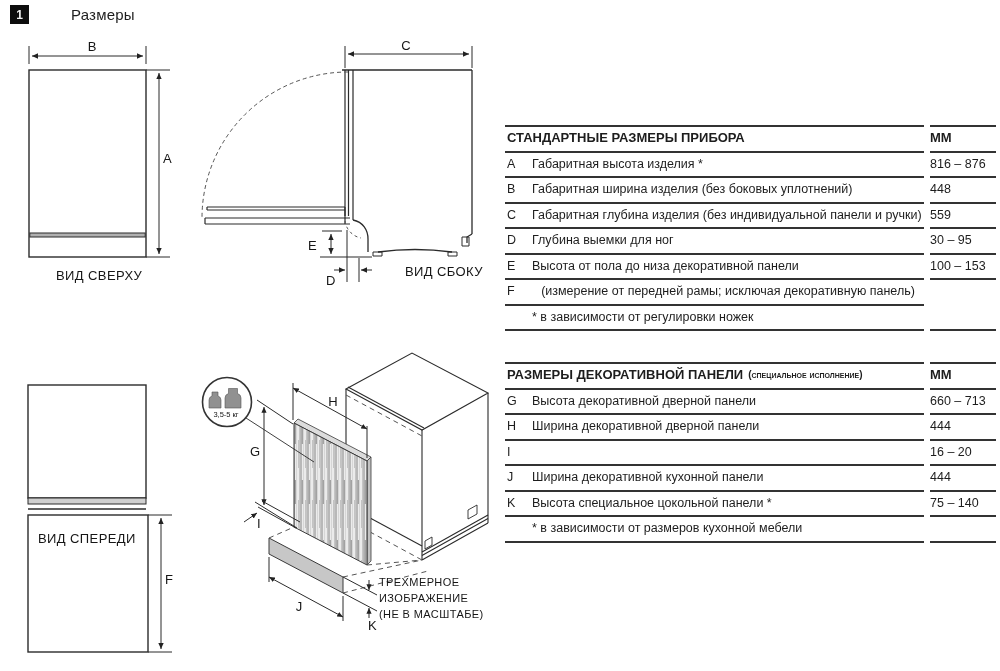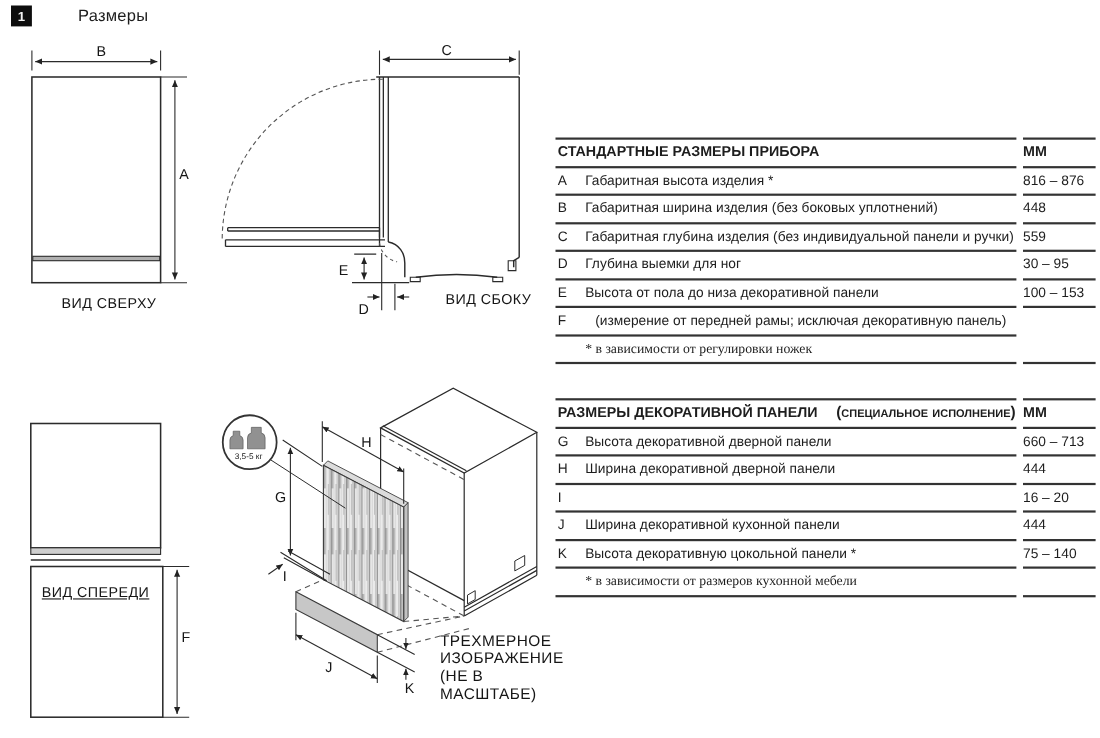--- a/index.html
+++ b/index.html
@@ -22,25 +22,25 @@
   svg text.small { font-size:7.5px; }
   .caption { position:absolute; font-size:13px; letter-spacing:.4px; color:#161616; white-space:pre-line; line-height:16px; }
 
   
   .dims-table { position:absolute; left:505px; width:491px; font-size:12.5px; }
   .trow { display:flex; align-items:stretch; }
   .cell-main { width:417px; border-bottom:2px solid #333; display:flex; padding:4px 0 4px 2px; line-height:15.5px; }
   .colgap { width:6px; }
   .cell-val { flex:1; border-bottom:2px solid #333; padding:4px 3px 4px 0; line-height:15.5px; }
   .thead .cell-main, .thead .cell-val { border-top:2px solid #333; font-weight:bold; font-size:13px; padding-top:3px; padding-bottom:5px; }
-  .t-title-suffix { font-size:14px; font-variant:small-caps; margin-left:17px; }
+  .t-title-suffix { font-size:10px; font-variant:small-caps; margin-left:5px; }
   .letter { width:25px; flex:0 0 25px; }
   .descwrap { flex:1; }
   .desc2:empty { display:none; }
-  .footrow .desc { padding-left:0;font-family:Liberation Serif, serif; }
+  .footrow .desc { padding-left:0; }
 </style>
 </head>
 <body>
 
 <div class="page">
 
   <div class="title-bar">
     <div class="num-badge">1</div>
     <div class="page-title">Размеры</div>
   </div>
@@ -136,21 +136,21 @@
         <rect x="8" y="130" width="118" height="6" fill="#cfcfcf" stroke-width="1"></rect>
         <path d="M8,141 H126"></path>
         <rect x="8" y="147" width="120" height="137" fill="#fff"></rect>
       </g>
       <g stroke="#2b2b2b" stroke-width="1" fill="none">
         <path d="M128,147 H152 M128,284 H152"></path>
         <path d="M141,150 V281" marker-start="url(#fvA)" marker-end="url(#fvA)"></path>
       </g>
       <text x="145" y="216">F</text>
     </svg>
-    <div class="caption" style="left:18px; top:163px;text-decoration:underline;">ВИД СПЕРЕДИ</div>
+    <div class="caption" style="left:18px; top:163px;">ВИД СПЕРЕДИ</div>
   </div>
 
   <div class="draw" style="left:200px; top:350px; width:300px; height:316px;">
     <svg width="300" height="316" viewBox="0 0 300 316">
       <defs>
         <marker id="isoA" viewBox="0 0 10 10" refX="9" refY="5" markerWidth="6.5" markerHeight="6.5" orient="auto-start-reverse">
           <path d="M0,1 L9,5 L0,9 z" fill="#222"></path>
         </marker>
         <pattern id="wgrain" width="7" height="60" patternUnits="userSpaceOnUse">
           <rect width="7" height="60" fill="#ebebeb"></rect>
@@ -222,21 +222,21 @@
         <path d="M9,58 L21,58 L21,50 Q21,47 18,46 L18,42 L12,42 L12,46 Q9,47 9,50 Z" fill="#919191" stroke="#555" stroke-width="0.6"></path>
         <path d="M25,58 L41,58 L41,48 Q41,44.5 37.5,43.5 L37.5,38.5 L28.5,38.5 L28.5,43.5 Q25,44.5 25,48 Z" fill="#919191" stroke="#555" stroke-width="0.6"></path>
         <text class="small" x="26" y="67" text-anchor="middle">3,5-5 кг</text>
       </g>
       <text x="133" y="56" text-anchor="middle">H</text>
       <text x="50" y="106">G</text>
       <text x="57" y="178">I</text>
       <text x="99" y="261" text-anchor="middle">J</text>
       <text x="168" y="280">K</text>
     </svg>
-    <div class="caption" style="left:200px; top:224px; font-size:14px;">ТРЕХМЕРНОЕ
+    <div class="caption" style="left:179px; top:224px; font-size:11px;">ТРЕХМЕРНОЕ
 ИЗОБРАЖЕНИЕ
 (НЕ В МАСШТАБЕ)</div>
   </div>
 
   <div class="dims-table" style="top:125px;">
     <div class="trow thead">
       <div class="cell-main">
           <span class="t-title">СТАНДАРТНЫЕ РАЗМЕРЫ ПРИБОРА</span>
           <span class="t-title-suffix"></span>
         </div>
@@ -338,21 +338,21 @@
       <div class="cell-main">
           <span class="letter">J</span>
           <span class="descwrap"><span class="desc">Ширина декоративной кухонной панели</span></span>
         </div>
       <div class="colgap"></div>
       <div class="cell-val">444</div>
     </div>
     <div class="trow">
       <div class="cell-main">
           <span class="letter">K</span>
-          <span class="descwrap"><span class="desc">Высота декоративную цокольной панели *</span></span>
+          <span class="descwrap"><span class="desc">Высота специальное цокольной панели *</span></span>
         </div>
       <div class="colgap"></div>
       <div class="cell-val">75 – 140</div>
     </div>
     <div class="trow footrow">
       <div class="cell-main">
           <span class="letter"></span>
           <span class="desc">* в зависимости от размеров кухонной мебели</span>
         </div>
       <div class="colgap"></div>

